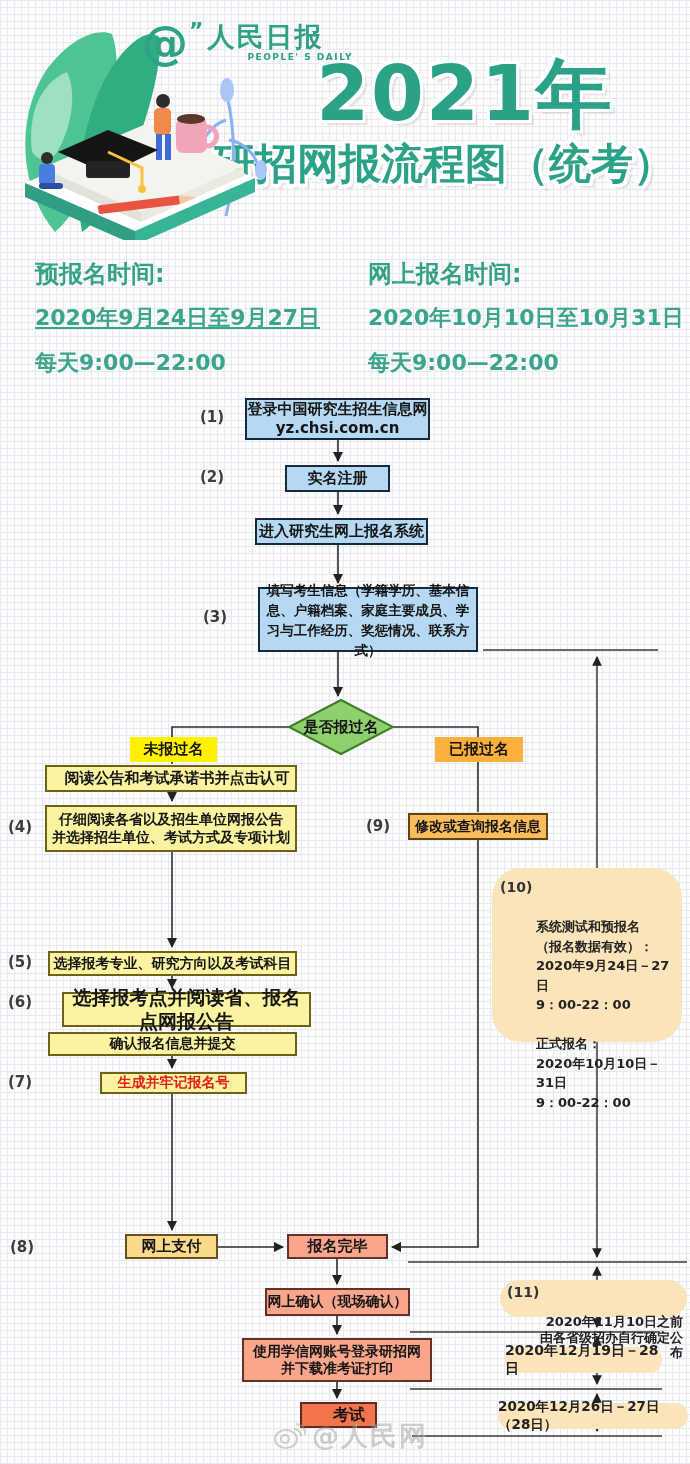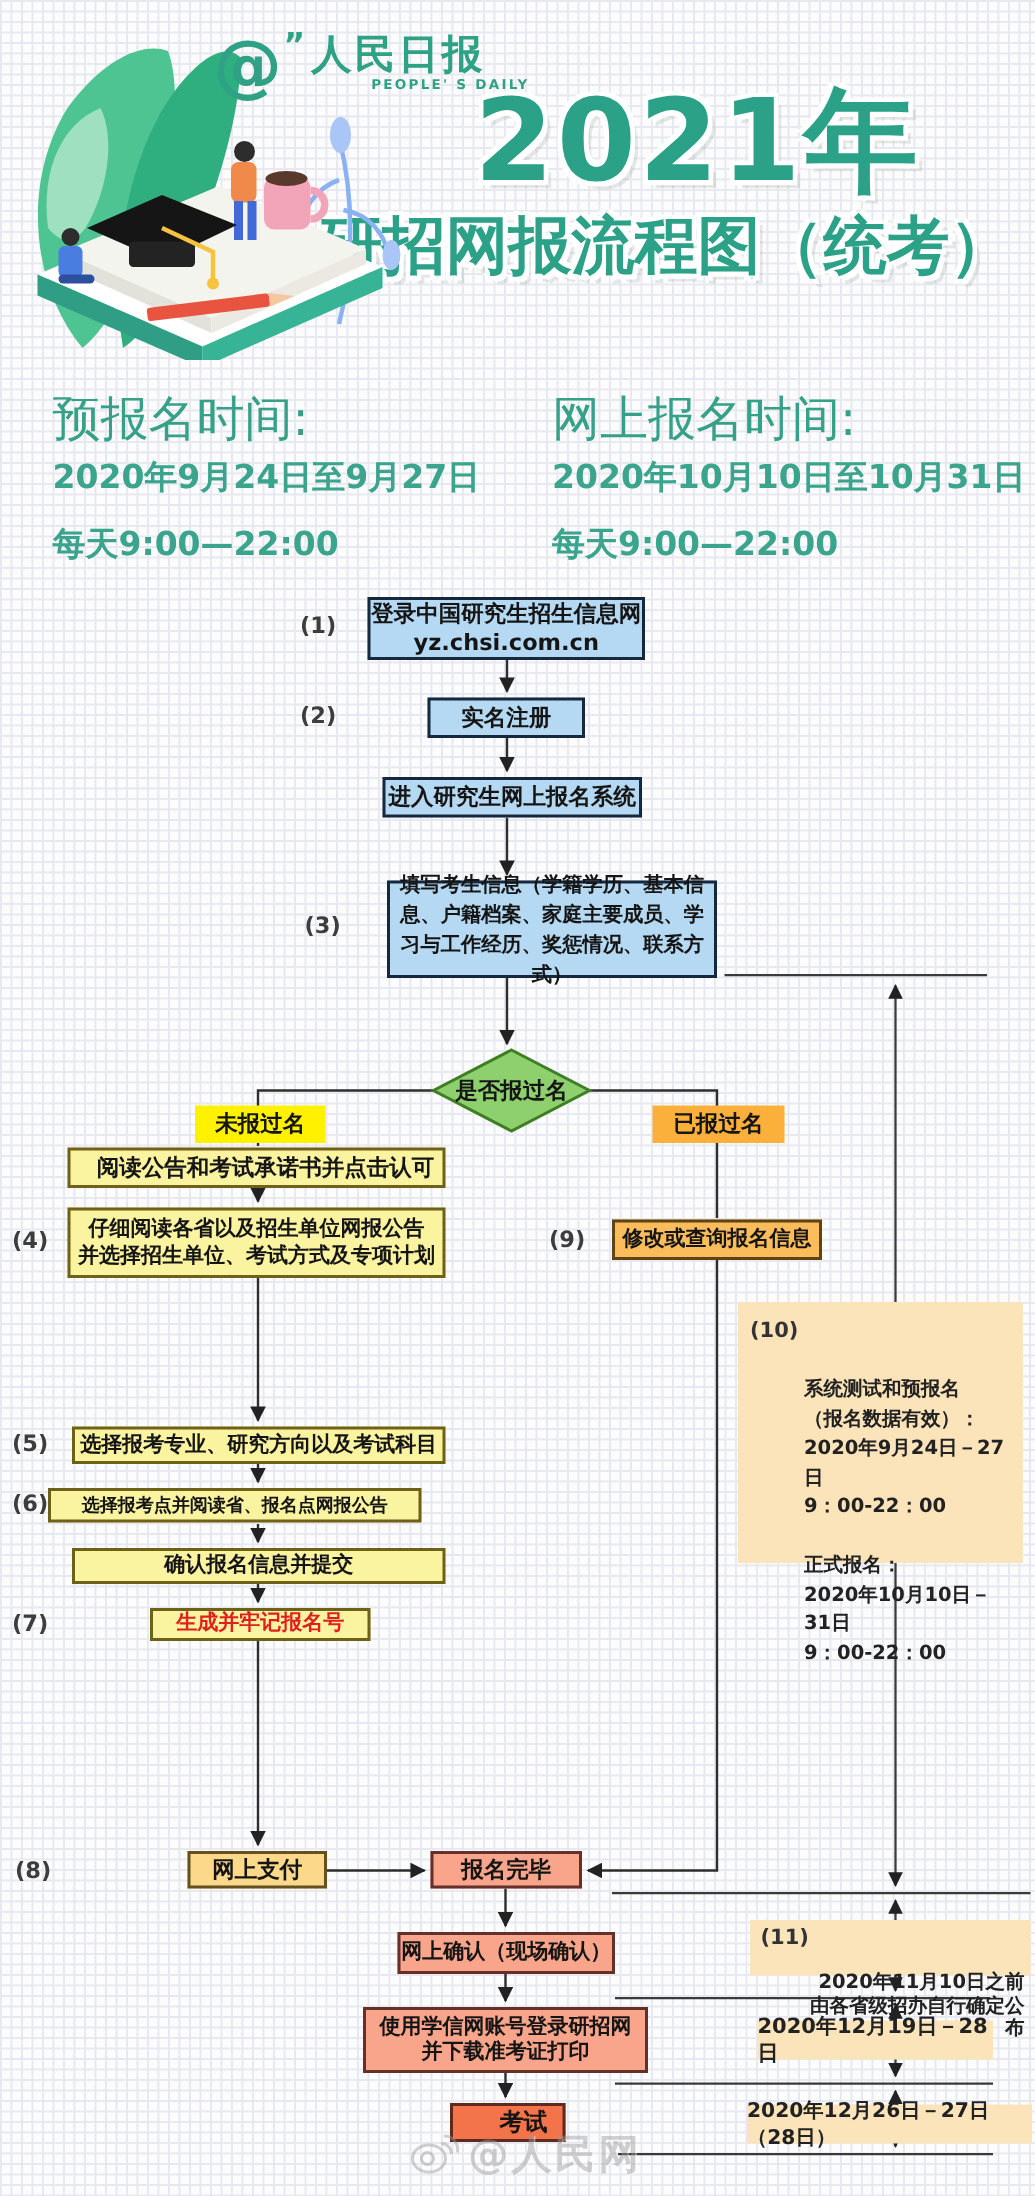--- a/index.html
+++ b/index.html
@@ -20,35 +20,35 @@
     white-space:pre-line;line-height:1.25;
   }
   .b-blue{background:#b5d9f3;border:2px solid #16283d;}
   .b-yellow{background:#faf3a0;border:2px solid #6e611a;}
   .b-orange{background:#fbbc5c;border:2px solid #5d4410;}
   .b-amber{background:#fcd88a;border:2px solid #655020;}
   .b-salmon{background:#f9a58c;border:2px solid #63302a;}
   .b-exam{background:#f3734a;border:2px solid #5d2a20;padding-left:21px;}
   .lbl-yellow{background:#fff100;}
   .lbl-orange{background:#fbb03b;}
-  .note{background:#fce4ba;z-index:2;position:absolute;box-sizing:border-box;color:#222;font-weight:bold;white-space:pre-line;text-align:left;}
+  .note{background:#fce4ba;z-index:2;position:absolute;box-sizing:border-box;color:#222;font-weight:bold;white-space:pre-line;text-align:left;border-radius:29px;}
   .stepnum{position:absolute;z-index:2;color:#3d3d3d;font-size:15px;font-weight:bold;}
   .red-text{color:#e01f1f;}
   .title-year{
     position:absolute;left:280px;top:44px;width:370px;text-align:center;
     font-size:76px;font-weight:900;color:#2ba287;letter-spacing:2px;
     text-shadow:3px 3px 0 #fff,-3px -3px 0 #fff,3px -3px 0 #fff,-3px 3px 0 #fff,5px 5px 0 rgba(120,140,130,.18);
   }
   .title-main{
     position:absolute;left:198px;top:136px;width:492px;text-align:center;
     font-size:42px;font-weight:900;color:#2ba287;letter-spacing:0px;
     text-shadow:3px 3px 0 #fff,-3px -3px 0 #fff,3px -3px 0 #fff,-3px 3px 0 #fff,5px 5px 0 rgba(120,140,130,.18);
     white-space:nowrap;
   }
-  .sched-h{position:absolute;font-size:32px;font-weight:400;color:#35a188;}
+  .sched-h{position:absolute;font-size:24px;font-weight:700;color:#35a188;}
   .sched-t{position:absolute;font-size:22px;font-weight:600;color:#3aa48c;}
   .logo{position:absolute;left:142px;top:20px;display:flex;align-items:flex-start;z-index:2;}
   .logo-at{font-size:46px;font-weight:900;color:#2fa286;line-height:1;}
   .logo-quote{font-size:22px;font-weight:900;color:#2fa286;margin:-2px 0 0 1px;}
   .logo-txt{margin-left:4px;margin-top:2px;}
   .logo-cn{font-size:27px;font-weight:900;color:#2fa286;letter-spacing:2px;line-height:1.1;}
   .logo-en{font-size:9px;font-weight:bold;color:#2fa286;letter-spacing:1.5px;}
   .watermark{position:absolute;left:272px;top:1418px;display:flex;align-items:center;opacity:.45;z-index:3;}
   .watermark-text{font-size:27px;font-weight:900;color:#9a9a9a;letter-spacing:2px;margin-left:6px;
     text-shadow:1px 1px 0 #fff;}
@@ -116,21 +116,21 @@
     <span class="logo-txt">
       <span class="logo-cn" style="display:block;">人民日报</span>
       <span class="logo-en" style="display:block;padding-left:40px;">PEOPLE' S DAILY</span>
     </span>
   </div>
 
   <div class="title-year">2021年</div>
   <div class="title-main">研招网报流程图（统考）</div>
 
   <div class="sched-h" style="left:35px;top:258px;">预报名时间:</div>
-  <div class="sched-t" style="left:35px;top:303px;">2020年9月24日至9月27日</div>
+  <div class="sched-t" style="left:35px;top:303px;text-decoration:underline;">2020年9月24日至9月27日</div>
   <div class="sched-t" style="left:35px;top:348px;">每天9:00—22:00</div>
   <div class="sched-h" style="left:368px;top:258px;">网上报名时间:</div>
   <div class="sched-t" style="left:368px;top:303px;">2020年10月10日至10月31日</div>
   <div class="sched-t" style="left:368px;top:348px;">每天9:00—22:00</div>
 
   <svg class="layer" width="690" height="1464" viewBox="0 0 690 1464">
     <defs>
       <marker id="arw" viewBox="0 0 10 10" refX="9" refY="5" markerWidth="6.5" markerHeight="6.5" orient="auto-start-reverse">
         <path d="M0,0 L10,5 L0,10 z" fill="#222"></path>
       </marker>
@@ -188,21 +188,21 @@
 
   <div class="box lbl-yellow" style="left:130px;top:737px;width:87px;height:25px;font-size:15px;">未报过名</div>
   <div class="box lbl-orange" style="left:435px;top:737px;width:88px;height:25px;font-size:15px;">已报过名</div>
 
   <div class="box b-yellow" style="left:45px;top:765px;width:252px;height:27px;font-size:15px;padding-left:12px;">阅读公告和考试承诺书并点击认可</div>
   <div class="box b-yellow" style="left:45px;top:805px;width:252px;height:47px;font-size:14px;">仔细阅读各省以及招生单位网报公告
 并选择招生单位、考试方式及专项计划</div>
   <div class="box b-orange" style="left:408px;top:813px;width:140px;height:27px;font-size:14px;">修改或查询报名信息</div>
 
   <div class="box b-yellow" style="left:48px;top:951px;width:249px;height:25px;font-size:14px;">选择报考专业、研究方向以及考试科目</div>
-  <div class="box b-yellow" style="left:32px;top:992px;width:249px;height:23px;font-size:12px;">选择报考点并阅读省、报名点网报公告</div>
+  <div class="box b-yellow" style="left:62px;top:992px;width:249px;height:35px;font-size:19px;">选择报考点并阅读省、报名点网报公告</div>
   <div class="box b-yellow" style="left:48px;top:1032px;width:249px;height:24px;font-size:14px;">确认报名信息并提交</div>
   <div class="box b-yellow red-text" style="left:100px;top:1072px;width:147px;height:22px;font-size:14px;">生成并牢记报名号</div>
 
   <div class="box b-amber" style="left:125px;top:1234px;width:93px;height:25px;font-size:15px;">网上支付</div>
   <div class="box b-salmon" style="left:287px;top:1234px;width:101px;height:25px;font-size:15px;">报名完毕</div>
   <div class="box b-salmon" style="left:265px;top:1288px;width:145px;height:28px;font-size:14px;">网上确认（现场确认）</div>
   <div class="box b-salmon" style="left:242px;top:1338px;width:190px;height:44px;font-size:14px;">使用学信网账号登录研招网
 并下载准考证打印</div>
   <div class="box b-exam" style="left:300px;top:1402px;width:77px;height:26px;font-size:16px;">考试</div>
 

